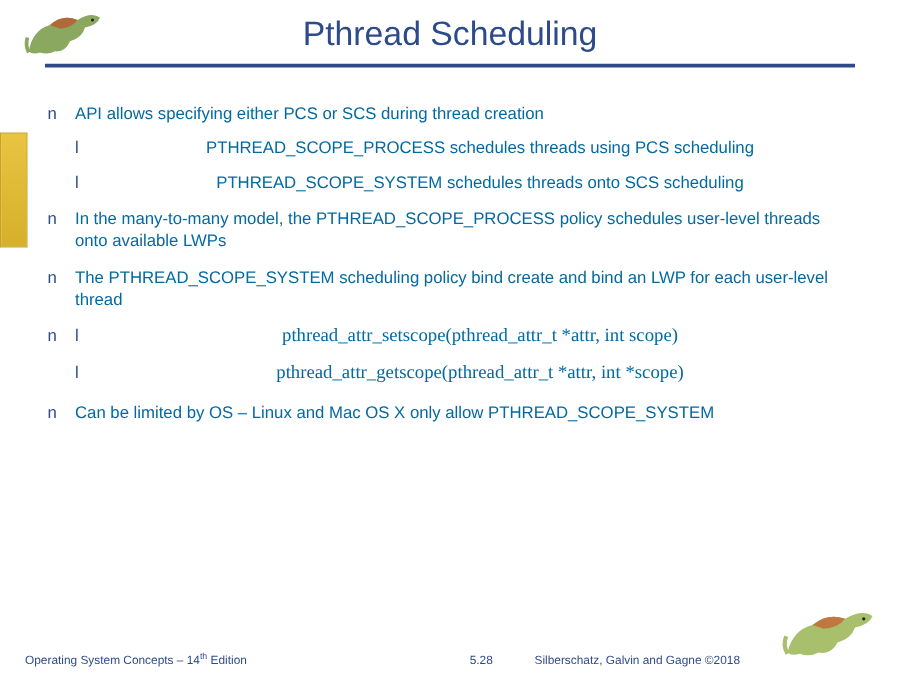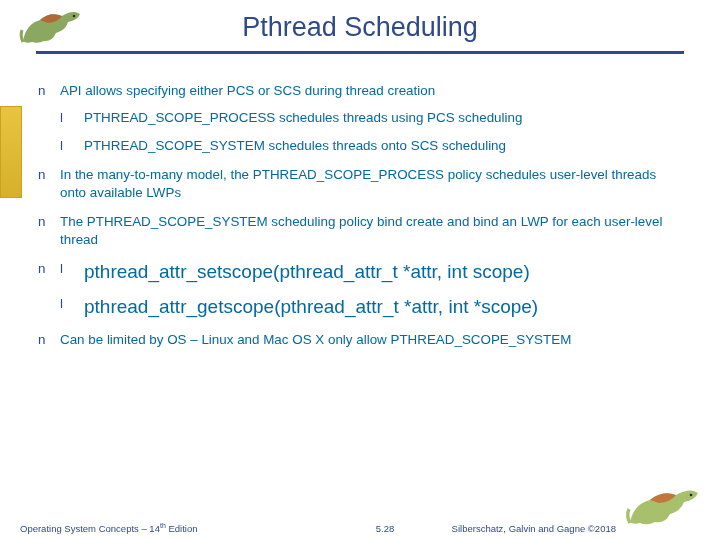--- a/index.html
+++ b/index.html
@@ -65,43 +65,43 @@
   ul.lvl1 { list-style: none; }
   ul.lvl1 > li { position: relative; padding-left: 22px; margin-bottom: 12px; }
   ul.lvl1 > li::before {
     content: "n";
     position: absolute;
     left: 0;
     top: 0;
     color: #2d4a8a;
     font-family: Arial;
   }
-  ul.lvl2 { list-style: none; margin-top: 10px; }
+  ul.lvl2 { list-style: none; margin-top: 10px; text-align: center; }
   ul.lvl2 > li { position: relative; padding-left: 24px; margin-bottom: 10px; }
   ul.lvl2 > li::before {
     content: "l";
     position: absolute;
     left: 0;
     top: 0;
     color: #2d4a8a;
     font-family: Arial;
   }
-  .mono { font-family: Liberation Sans, sans-serif; font-size: 19px; }
+  .mono { font-family: Liberation Serif, serif; font-size: 15px; }
   .footer {
     position: absolute;
     bottom: 6px;
     left: 0;
     right: 0;
     height: 16px;
     font-size: 9.5px;
     color: #2d4a8a;
   }
   .foot-left { position: absolute; left: 20px; bottom: 0; }
   .foot-center { position: absolute; left: 50%; transform: translateX(-50%); bottom: 0; margin-left: 25px; }
-  .foot-right { position: absolute; right: 104px; bottom: 0; white-space: nowrap; text-align: right; }
+  .foot-right { position: absolute; right: 128px; bottom: 0; white-space: nowrap; text-align: right; }
   sup { font-size: 7px; }
 </style>
 </head>
 <body>
 
 <div class="slide">
 
   <svg class="dino-tl" viewBox="0 0 70 40">
     <path d="M5 35 Q8 18 22 14 Q32 5 44 10 Q55 3 62 8 Q60 14 50 16 Q48 24 38 27 Q34 36 26 35 Q20 38 14 36 Q8 38 5 35 Z" fill="#8aa85f"></path>
     <path d="M22 14 Q32 5 44 10 Q40 16 30 17 Z" fill="#b06a3a"></path>

